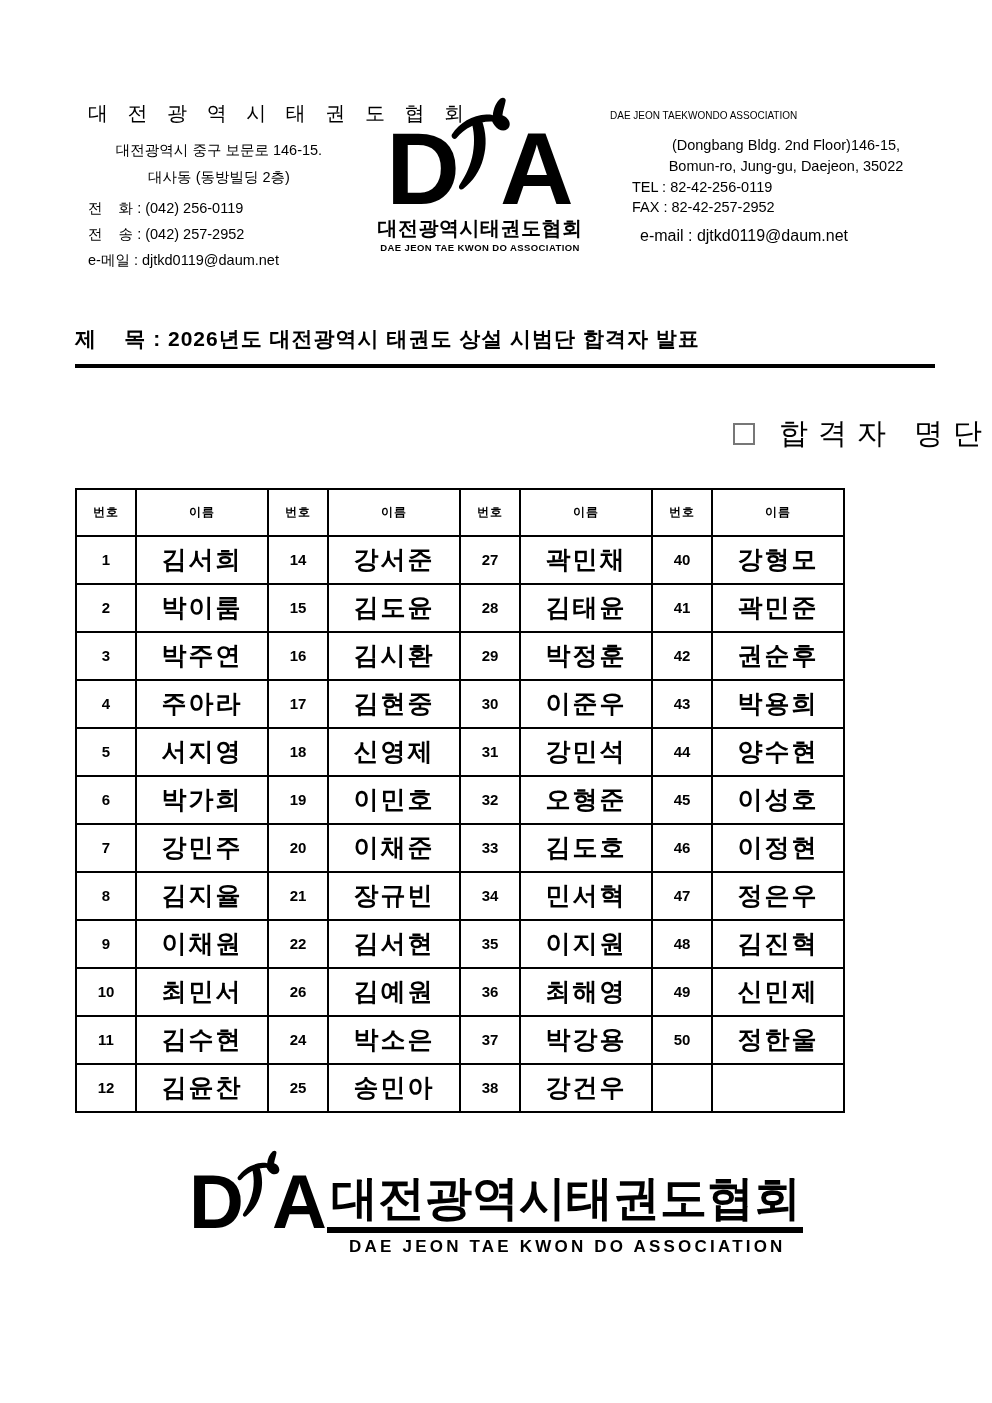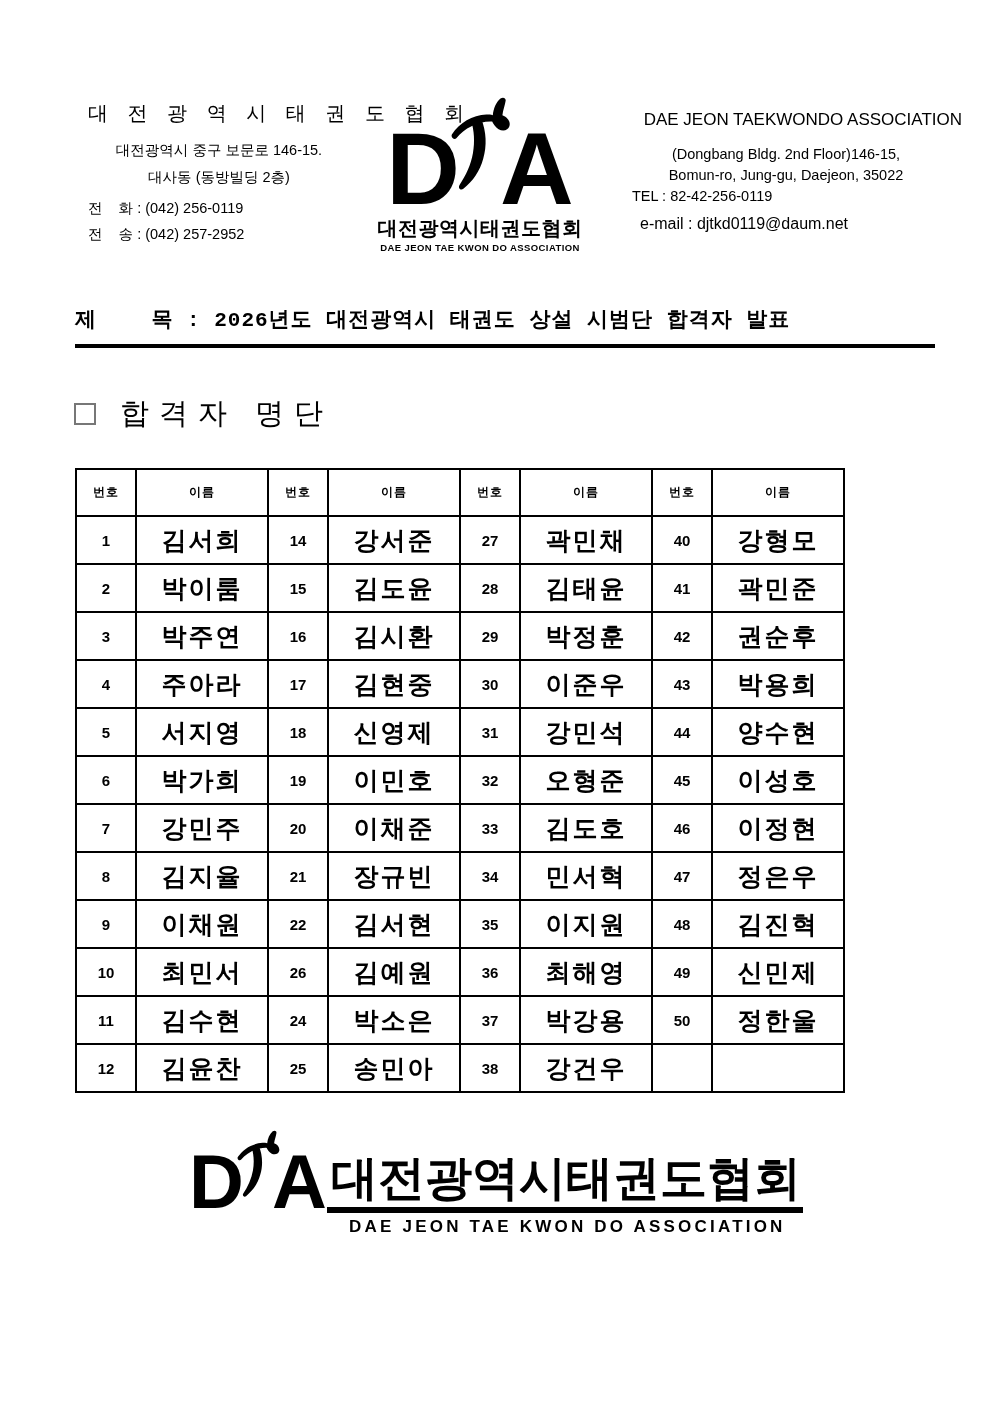--- a/index.html
+++ b/index.html
@@ -16,32 +16,32 @@
   .lh-contact { font-size:14.5px; line-height:1.8; white-space:pre; }
 
   .lh-logo { width:206px; text-align:center; margin-top:-4px; }
   .logo-row { display:flex; align-items:flex-end; justify-content:center; height:128px; }
   .logo-letter { font-weight:900; font-size:102px; line-height:0.82; font-family:"Liberation Sans",sans-serif; }
   .logo-kick { width:64px; height:148px; margin:0 -12px; position:relative; top:6px; }
   .logo-kr { font-size:20px; font-weight:bold; letter-spacing:0.5px; margin-top:3px; white-space:nowrap; }
   .logo-en { font-size:9.5px; font-weight:bold; letter-spacing:0.4px; white-space:nowrap; }
 
   .lh-right { width:352px; padding-top:22px; }
-  .rh-title { font-size:17px; text-align:right; margin-bottom:14px; white-space:nowrap; }
+  .rh-title { font-size:10px; text-align:left; margin-bottom:14px; white-space:nowrap; }
   .rh-line { font-size:14.5px; line-height:1.45; text-align:center; white-space:nowrap; }
   .rh-tel { font-size:14.5px; line-height:1.4; padding-left:22px; white-space:pre; }
   .rh-email { font-size:16px; margin-top:9px; padding-left:30px; white-space:pre; }
 
   
   .date-line { text-align:right; padding-right:60px; margin-top:30px; font-size:17px; letter-spacing:0.5px; }
-  .subject { margin:52px 57px 0 75px; font-size:21px; font-weight:bold; font-family:Liberation Mono, monospace; white-space:pre; letter-spacing:1px; }
+  .subject { margin:52px 57px 0 75px; font-size:21px; font-weight:bold; font-family:Liberation Sans, sans-serif; white-space:pre; letter-spacing:1px; }
   .subject-rule { margin:11px 57px 0 75px; height:4px; background:#000; }
 
   
-  .section-head { margin:46px 0 0 74px; display:flex; align-items:center; }
+  .section-head { margin:46px 0 0 74px; display:flex; align-items:center;justify-content:flex-end; }
   .checkbox { width:22px; height:22px; border:2px solid #777; display:inline-block; margin-right:24px; flex:0 0 auto; }
   .section-title { font-size:29px; letter-spacing:10px; white-space:nowrap; }
 
   
   table.roster { border-collapse:collapse; margin:34px 0 0 75px; table-layout:fixed; }
   .roster col.c-num { width:60px; }
   .roster col.c-name { width:132px; }
   .roster th, .roster td { border:2px solid #000; text-align:center; vertical-align:middle; background:#fff; }
   .roster th { height:47px; font-size:12px; font-weight:bold; letter-spacing:1px; }
   .roster td { height:48px; }
@@ -65,20 +65,21 @@
   <div class="letterhead">
     <div class="lh-left">
       <div class="lh-title">대 전 광 역 시 태 권 도 협 회</div>
       <div class="lh-addr">
         <div>대전광역시 중구 보문로 146-15.</div>
         <div>대사동 (동방빌딩 2층)</div>
       </div>
       <div class="lh-contacts">
         <div class="lh-contact">전    화 : (042) 256-0119</div>
         <div class="lh-contact">전    송 : (042) 257-2952</div>
+        <div class="lh-contact">e-메일 : djtkd0119@daum.net</div>
       </div>
     </div>
 
     <div class="lh-logo">
       <div class="logo-row">
         <span class="logo-letter">D</span>
         <svg class="logo-kick" viewBox="0 0 100 150" aria-hidden="true">
           <path d="M6,60 C18,42 38,30 60,29 C64,29 67,29 70,30 C71,20 75,10 82,4 C86,1 91,3 90,8 C89,15 86,22 85,30 C93,33 98,40 96,47 C94,54 86,56 79,52 C74,49 71,44 69,40 C48,39 26,50 13,66 C10,69 4,65 6,60 Z" fill="#000"></path>
           <path d="M52,36 C60,56 61,78 55,98 C50,117 39,133 24,145 C20,148 15,144 18,139 C28,124 36,107 39,89 C42,72 41,54 36,38 Z" fill="#000"></path>
         </svg>
@@ -86,20 +87,21 @@
       </div>
       <div class="logo-kr">대전광역시태권도협회</div>
       <div class="logo-en">DAE JEON TAE KWON DO ASSOCIATION</div>
     </div>
 
     <div class="lh-right">
       <div class="rh-title">DAE JEON TAEKWONDO ASSOCIATION</div>
       <div class="rh-line">(Dongbang Bldg. 2nd Floor)146-15,</div>
       <div class="rh-line">Bomun-ro, Jung-gu, Daejeon, 35022</div>
       <div class="rh-tel">TEL : 82-42-256-0119</div>
+      <div class="rh-tel">FAX : 82-42-257-2952</div>
       <div class="rh-email">e-mail : djtkd0119@daum.net</div>
     </div>
   </div>
 
 
   <div class="subject">제    목 : 2026년도 대전광역시 태권도 상설 시범단 합격자 발표</div>
   <div class="subject-rule"></div>
 
   <div class="section-head">
     <span class="checkbox"></span>

